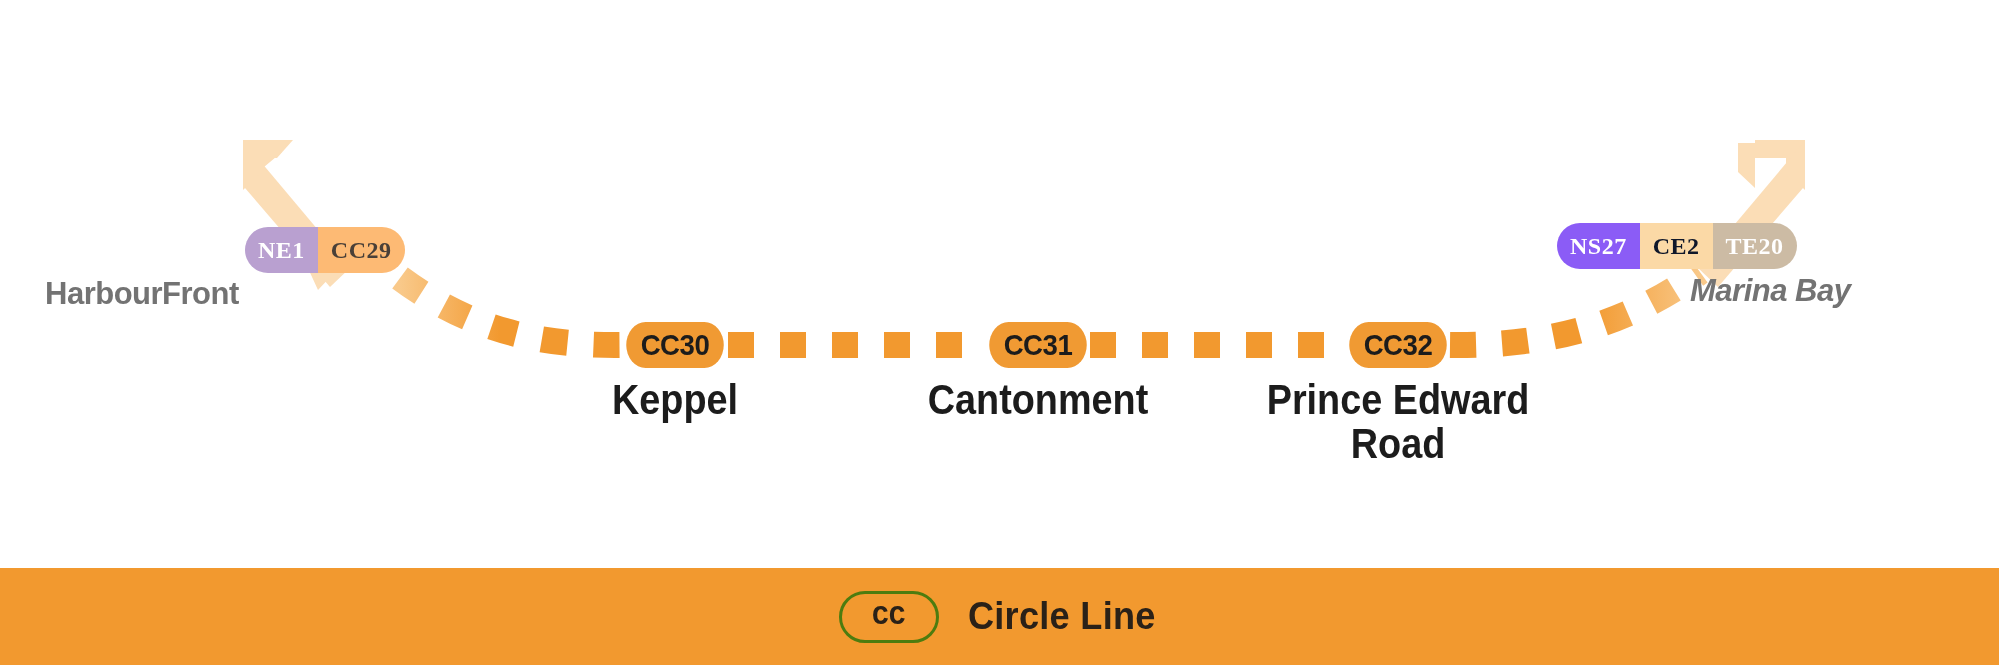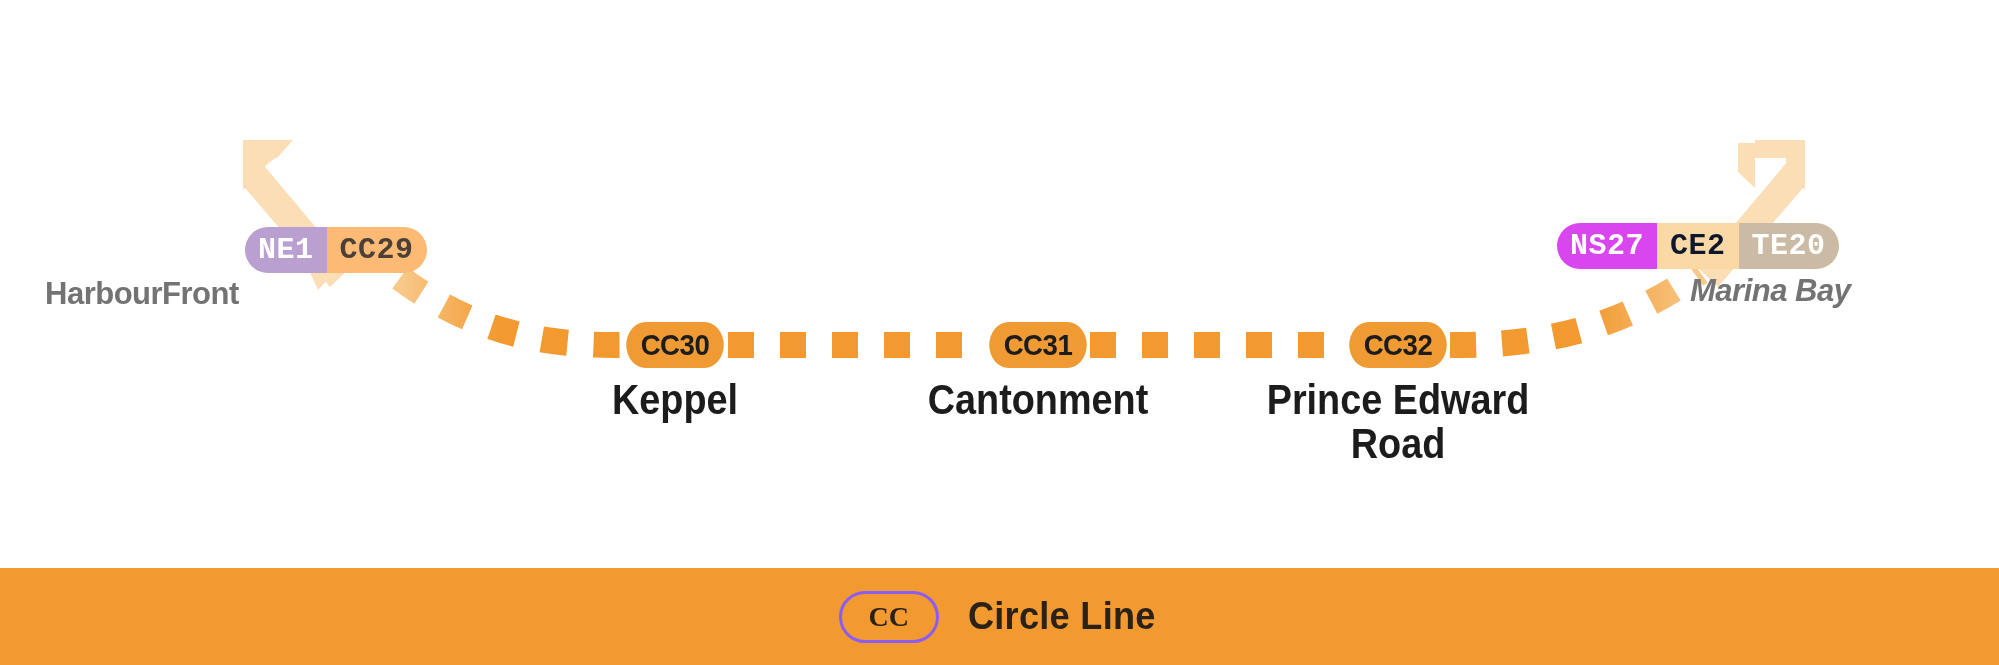--- a/index.html
+++ b/index.html
@@ -36,23 +36,23 @@
     border-radius: 26px;
     overflow: hidden;
     height: 46px;
     box-sizing: border-box;
   }
   .pill .seg {
     display: flex;
     align-items: center;
     justify-content: center;
     font-weight: bold;
-    font-size: 30px;
+    font-size: 24px;
     letter-spacing: 0.5px;
-    font-family: Liberation Mono, monospace;
+    font-family: Liberation Serif, serif;
     padding: 0 13px;
     box-sizing: border-box;
     white-space: nowrap;
   }
 
   
   .code-badge {
     position: absolute;
     display: flex;
     align-items: center;
@@ -98,29 +98,29 @@
     height: 97px;
     background: #f2992f;
     display: flex;
     align-items: center;
     justify-content: center;
     gap: 24px;
   }
   #legend-code {
     width: 100px;
     height: 52px;
-    border: 3px solid #8b5cf6;
+    border: 3px solid #4d7c0f;
     border-radius: 26px;
     display: flex;
     align-items: center;
     justify-content: center;
     font-weight: bold;
     font-size: 28px;
     color: #2a2118;
-    font-family: Liberation Serif, serif;
+    font-family: Liberation Mono, monospace;
     box-sizing: border-box;
   }
   #legend-label {
     font-family: "Liberation Sans Narrow", "Liberation Sans", sans-serif;
     font-weight: bold;
     font-size: 38px;
     color: #2a2118;
     letter-spacing: 0.3px;
     transform: scaleX(0.95);
   }
@@ -168,21 +168,21 @@
   <div class="node" style="left:245px; top:227px;">
     <div class="pill">
       <div class="seg" style="background:#b9a0d0; color:#ffffff;">NE1</div>
       <div class="seg" style="background:#fdba74; color:#4a4038;">CC29</div>
     </div>
   </div>
   <div class="station-name terminal" style="left:45px; top:278px; width:310px; text-align:left;">HarbourFront</div>
 
   <div class="node" style="left:1557px; top:223px;">
     <div class="pill">
-      <div class="seg" style="background:#d946ef; color:#ffffff;">NS27</div>
+      <div class="seg" style="background:#8b5cf6; color:#ffffff;">NS27</div>
       <div class="seg" style="background:#fbd9a6; color:#0f172a;">CE2</div>
       <div class="seg" style="background:#ccbba4; color:#ffffff;text-align:center;">TE20</div>
     </div>
   </div>
   <div class="station-name terminal" style="left:1690px; top:275px; width:310px; text-align:left;font-style:italic;">Marina Bay</div>
 
   <div class="code-badge" style="left:622px; top:322px;">CC30</div>
   <div class="station-name" style="left:525px; top:378px; width:300px;">Keppel</div>
 
   <div class="code-badge" style="left:985px; top:322px;">CC31</div>

